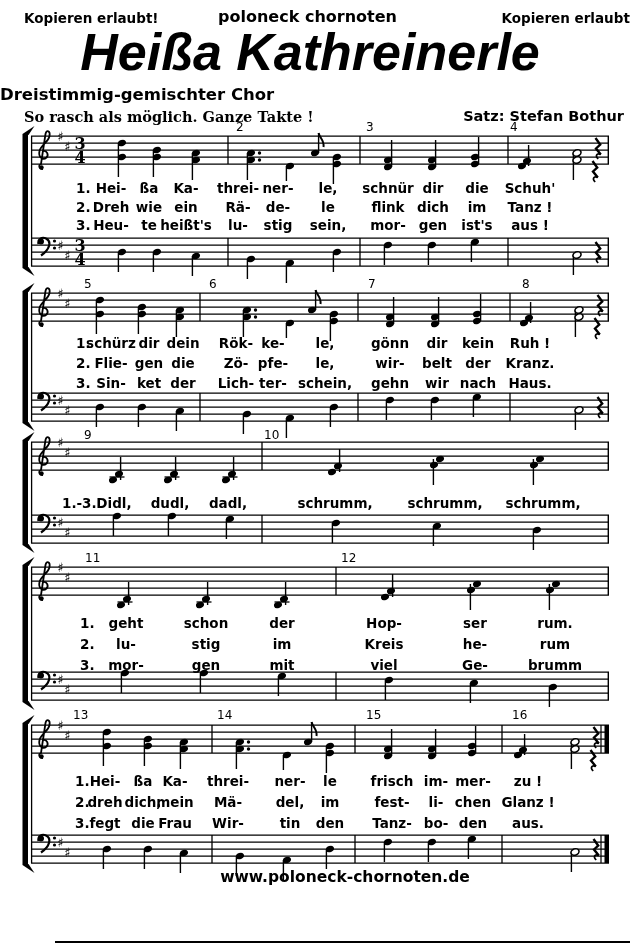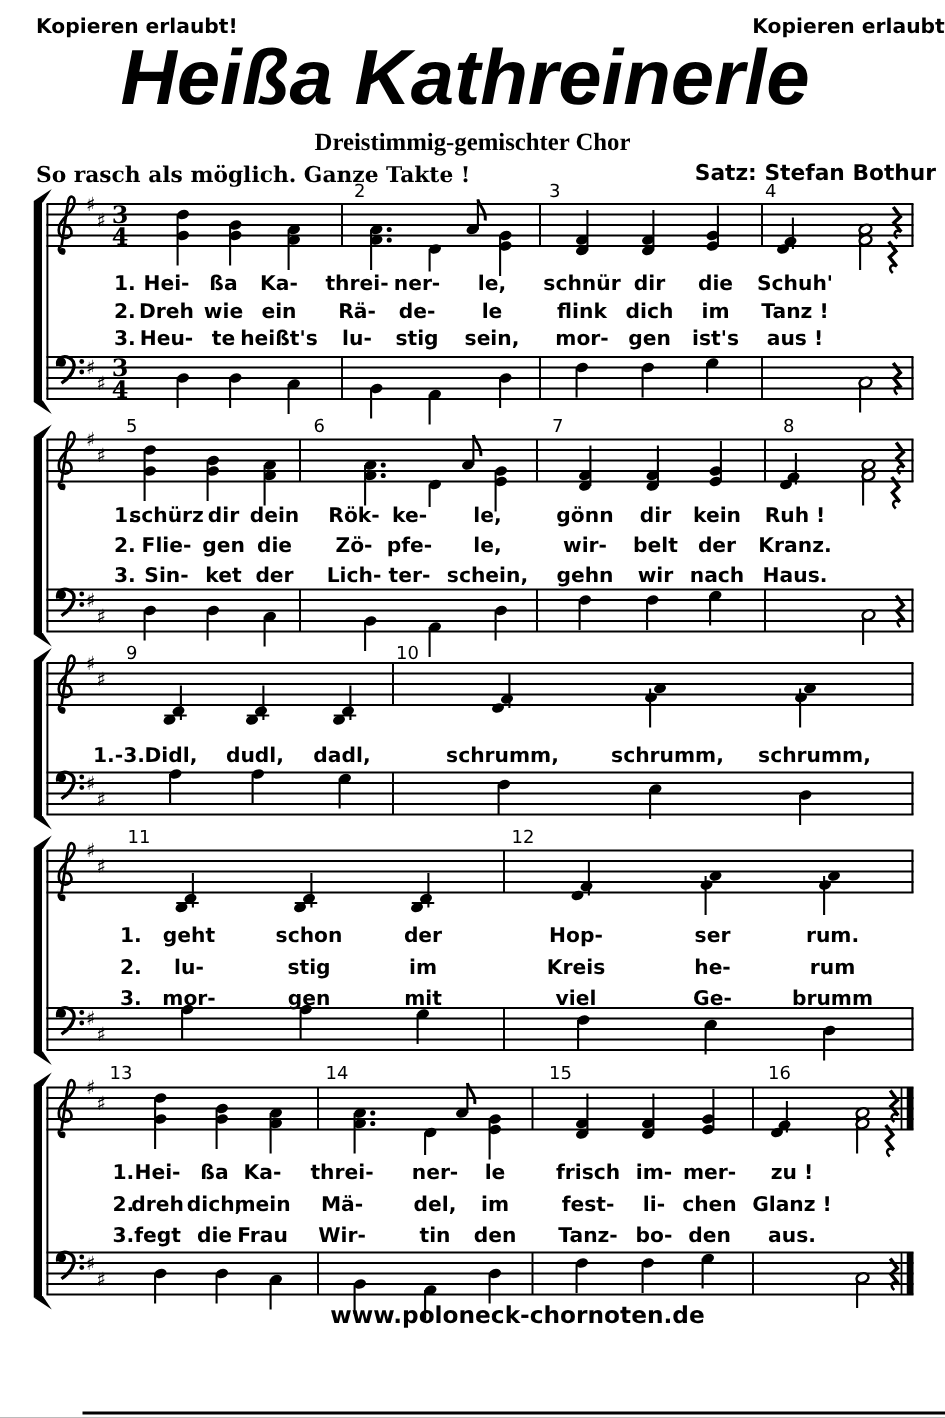--- a/index.html
+++ b/index.html
@@ -11,33 +11,34 @@
   .abs{position:absolute; white-space:nowrap;}
   .copy{font-size:13.5px; font-weight:bold; top:10px;}
   .copy-left{left:24px;}
   .copy-right{right:26px;}
   .publisher{top:7px; left:0; width:615px; text-align:center; font-size:16px; font-weight:bold;}
   .title{
     top:22px; left:0; width:620px; text-align:center;
     font-family:Liberation Sans, sans-serif;
     font-style:italic; font-weight:bold; font-size:52px; letter-spacing:0px;
   }
-  .subtitle{top:85px; left:0; width:630px; text-align:center; font-size:16.5px; font-weight:bold;font-family:Liberation Serif, serif;}
+  .subtitle{top:85px; left:0; width:630px; text-align:left; font-size:16.5px; font-weight:bold;}
   .tempo{top:108px; left:24px; font-size:14.5px; font-weight:bold;
          font-family:"DejaVu Serif","Liberation Serif",serif;}
   .arranger{top:108px; right:38px; font-size:14.5px; font-weight:bold;}
   .footer{top:868px; left:30px; width:630px; text-align:center; font-size:15.5px; font-weight:bold;}
   .bottom-line{top:941px; left:55px; width:575px; height:2px; background:#000;}
   #score{position:absolute; left:0; top:0;}
 </style>
 </head>
 <body>
 
 <div class="page">
   <div class="abs copy copy-left">Kopieren erlaubt!</div>
+  <div class="abs publisher">poloneck chornoten</div>
   <div class="abs copy copy-right">Kopieren erlaubt!</div>
   <div class="abs title">Heißa Kathreinerle</div>
   <div class="abs subtitle">Dreistimmig-gemischter Chor</div>
   <div class="abs arranger">Satz: Stefan Bothur</div>
   <div class="abs tempo">So rasch als möglich. Ganze Takte !</div>
 
   <svg id="score" width="630" height="945" viewBox="0 0 630 945">
       <g>
         <rect x="22.5" y="134" width="5.5" height="134" fill="#000"></rect>
         <polygon points="22.5,134 34.5,126 28.5,135" fill="#000"></polygon>

